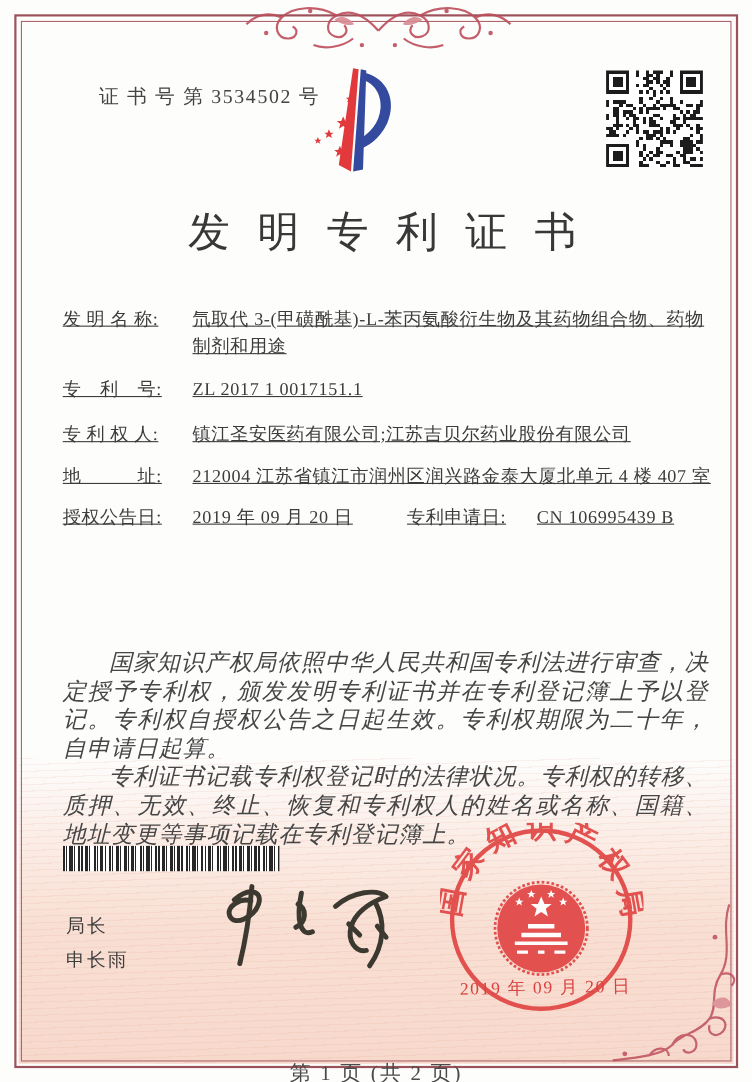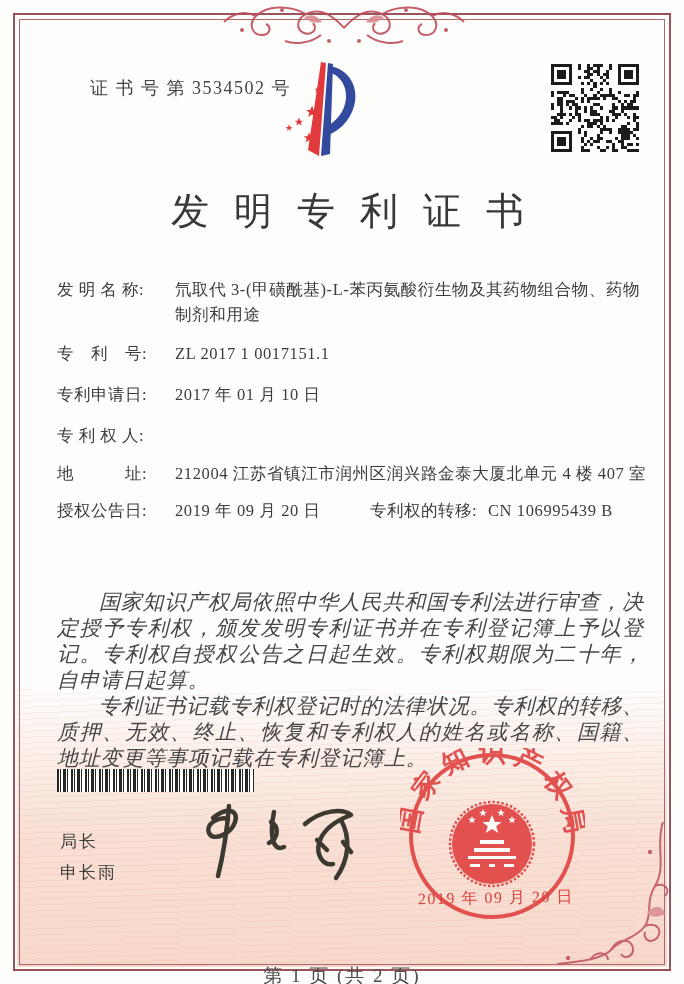--- a/index.html
+++ b/index.html
@@ -23,21 +23,21 @@
   .cert-no{position:absolute;left:46px;top:76px;font-size:18px;letter-spacing:1.5px;z-index:2;color:#444;margin-left:44px;}
 
   .logo{position:absolute;left:263px;top:50px;width:102px;height:120px;z-index:2;}
   .qr{position:absolute;left:551px;top:64px;width:88px;height:88px;z-index:2;}
 
   .title{
     position:absolute;left:0;right:0;top:186px;z-index:2;text-align:center;
     font-size:38px;color:#383838;letter-spacing:25px;padding-left:36px;font-weight:500;
   }
 
-  .fields{position:absolute;left:57px;right:34px;top:277px;z-index:2;font-size:16.5px;line-height:25px;}
+  .fields{position:absolute;left:57px;right:34px;top:277px;z-index:2;font-size:16.5px;line-height:25px;text-decoration:underline;}
   .frow{display:flex;}
   .flabel{flex:0 0 118px;white-space:pre;letter-spacing:.5px;color:#3c3c3c;}
   .fvalue{flex:1;letter-spacing:.6px;color:#3c3c3c;}
   .mb14{margin-bottom:14px}.mb18{margin-bottom:18px}.mb16{margin-bottom:16px}.mb13{margin-bottom:13px}.mb0{margin-bottom:12px}
   .fvalue.fixed{flex:0 0 195px;}
 
   .body-text{
     position:absolute;left:57px;right:40px;top:589px;z-index:2;
     font-size:21px;line-height:26px;text-align:justify;color:#464646;
     font-style:italic;letter-spacing:.8px;
@@ -385,35 +385,32 @@
 
 <div class="fields">
   <div class="frow mb14">
     <span class="flabel">发 明 名 称:</span>
     <span class="fvalue">氘取代 3-(甲磺酰基)-L-苯丙氨酸衍生物及其药物组合物、药物制剂和用途</span>
   </div>
   <div class="frow mb16">
     <span class="flabel">专　利　号:</span>
     <span class="fvalue">ZL 2017 1 0017151.1</span>
   </div>
-  <div class="frow mb16">
-    <span class="flabel">专利申请日:</span>
-    <span class="fvalue">2017 年 01 月 10 日</span>
-  </div>
   <div class="frow mb13">
     <span class="flabel">专 利 权 人:</span>
+    <span class="fvalue">镇江圣安医药有限公司;江苏吉贝尔药业股份有限公司</span>
   </div>
   <div class="frow mb0">
     <span class="flabel">地　　　址:</span>
     <span class="fvalue">212004 江苏省镇江市润州区润兴路金泰大厦北单元 4 楼 407 室</span>
   </div>
   <div class="frow">
     <span class="flabel">授权公告日:</span>
     <span class="fvalue fixed">2019 年 09 月 20 日</span>
-    <span class="flabel">专利权的转移:</span>
+    <span class="flabel">专利申请日:</span>
     <span class="fvalue">CN 106995439 B</span>
   </div>
 </div>
 
 <div class="body-text">
   <p>国家知识产权局依照中华人民共和国专利法进行审查，决定授予专利权，颁发发明专利证书并在专利登记簿上予以登记。专利权自授权公告之日起生效。专利权期限为二十年，自申请日起算。</p>
   <p>专利证书记载专利权登记时的法律状况。专利权的转移、质押、无效、终止、恢复和专利权人的姓名或名称、国籍、地址变更等事项记载在专利登记簿上。</p>
 </div>
 
 <div class="barcode"></div>

